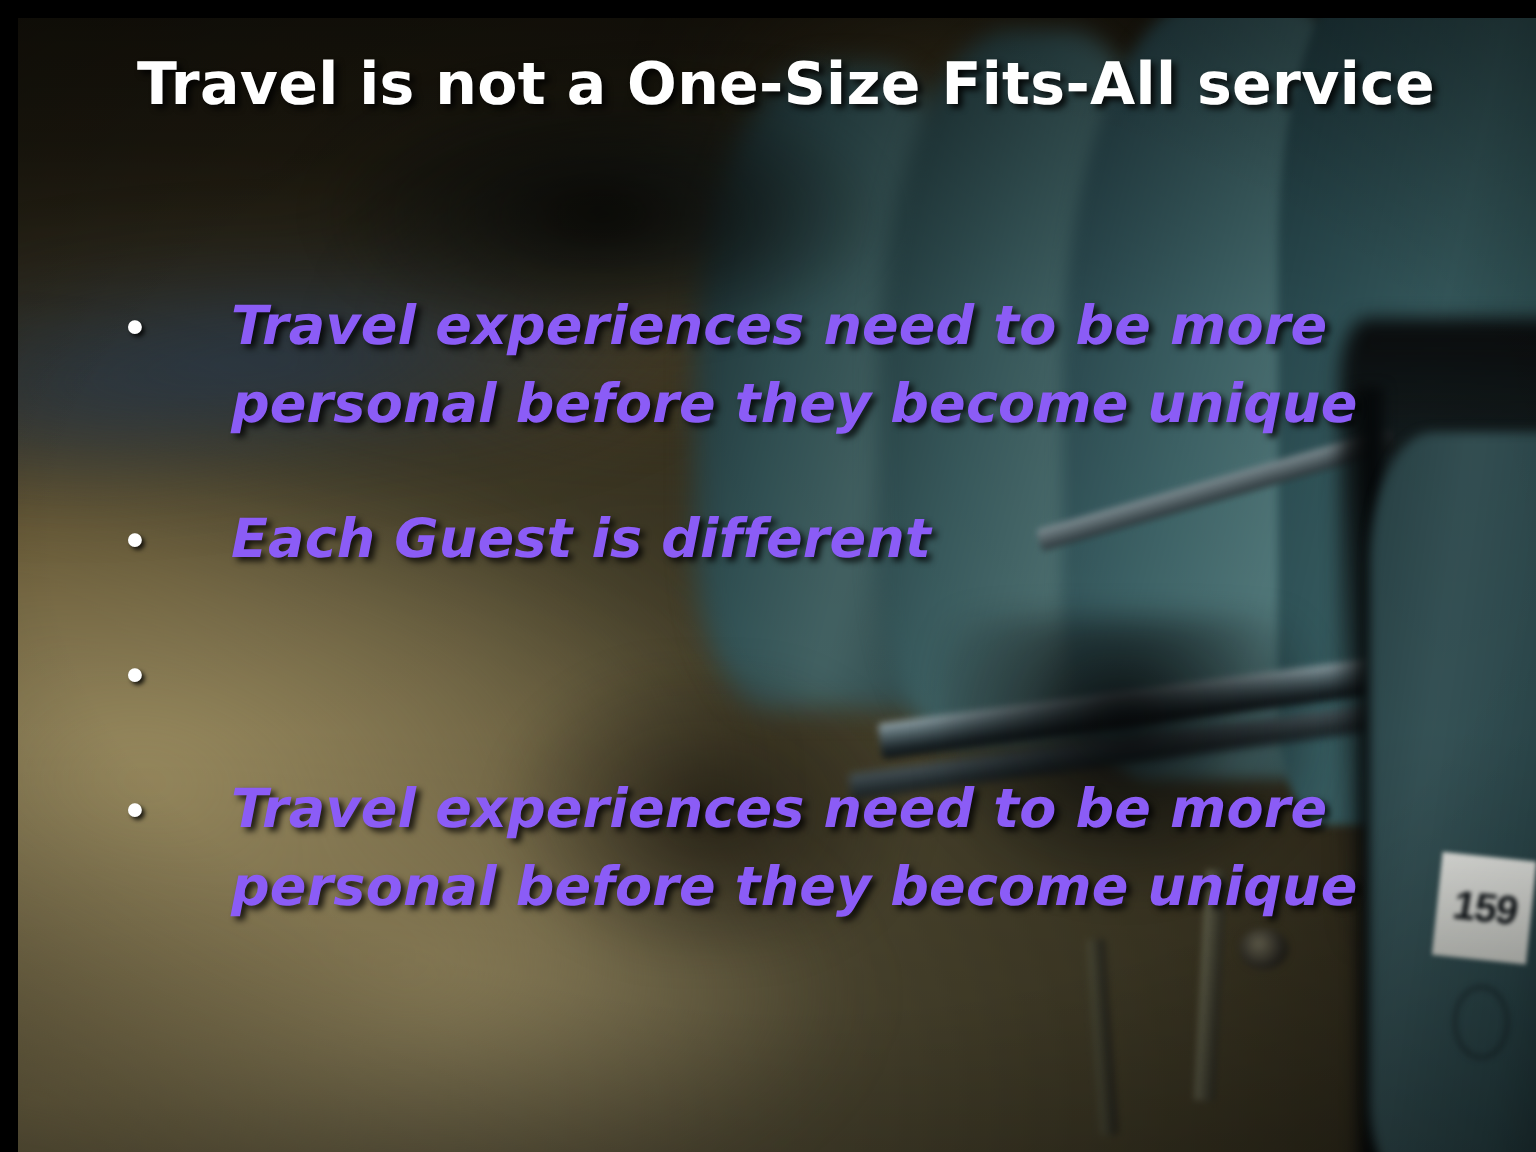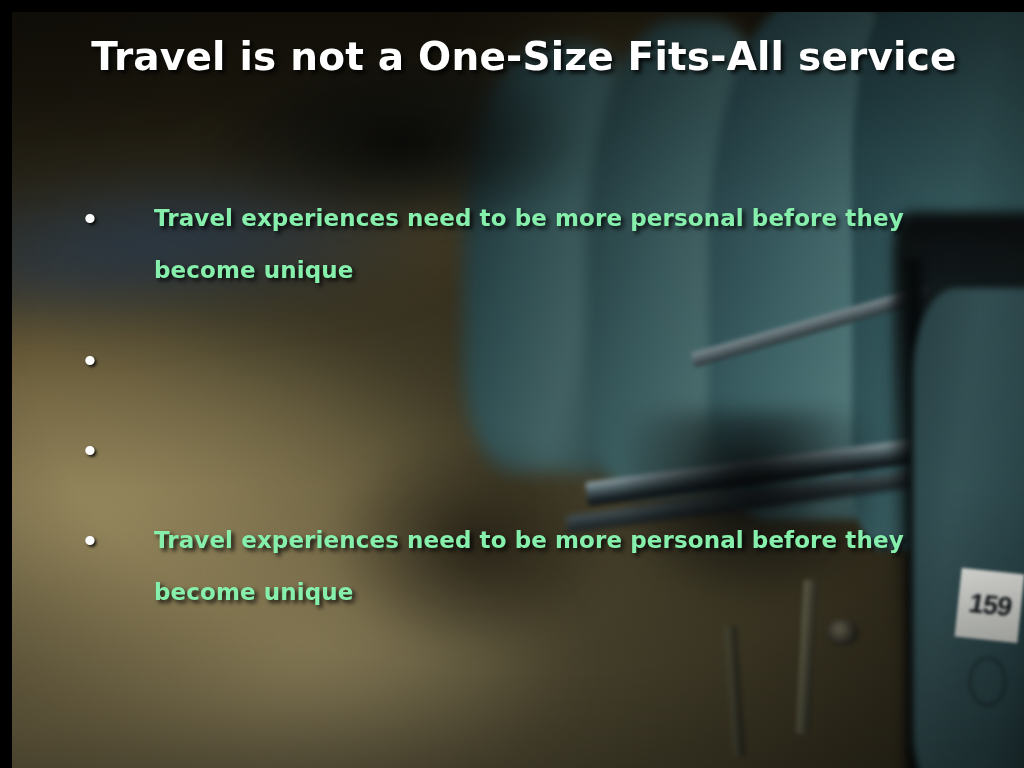--- a/index.html
+++ b/index.html
@@ -198,28 +198,29 @@
     color:#ffffff;
     font-size:34px;
     line-height:52px;
     text-align:left;
     padding-left:8px;
     text-shadow:2px 2px 3px rgba(0,0,0,.8);
   }
 
   .bullet-text {
     flex:1 1 auto;
-    color:#86efac;
+    color:#8b5cf6;
     font-family:"DejaVu Sans", sans-serif;
     font-weight:700;
-    font-size:23px;
+    font-size:36px;
     line-height:52px;
     letter-spacing:.1px;
     text-shadow:3px 3px 4px rgba(0,0,0,.8);
     max-width:770px;
+    font-style:italic;
   }
 </style>
 </head>
 <body>
 
 <div id="slide">
 
   <div class="bg-layer bg-base"></div>
   <div class="bg-layer bg-warm"></div>
   <div class="bg-layer bg-cool"></div>
@@ -260,20 +261,21 @@
 
     <ul class="bullet-list">
 
       <li class="bullet-item">
         <span class="bullet-dot">•</span>
         <span class="bullet-text">Travel experiences need to be more personal before they become unique</span>
       </li>
 
       <li class="bullet-item">
         <span class="bullet-dot">•</span>
+        <span class="bullet-text">Each Guest is different</span>
       </li>
 
       <li class="bullet-item">
         <span class="bullet-dot">•</span>
       </li>
 
       <li class="bullet-item">
         <span class="bullet-dot">•</span>
         <span class="bullet-text">Travel experiences need to be more personal before they become unique</span>
       </li>

